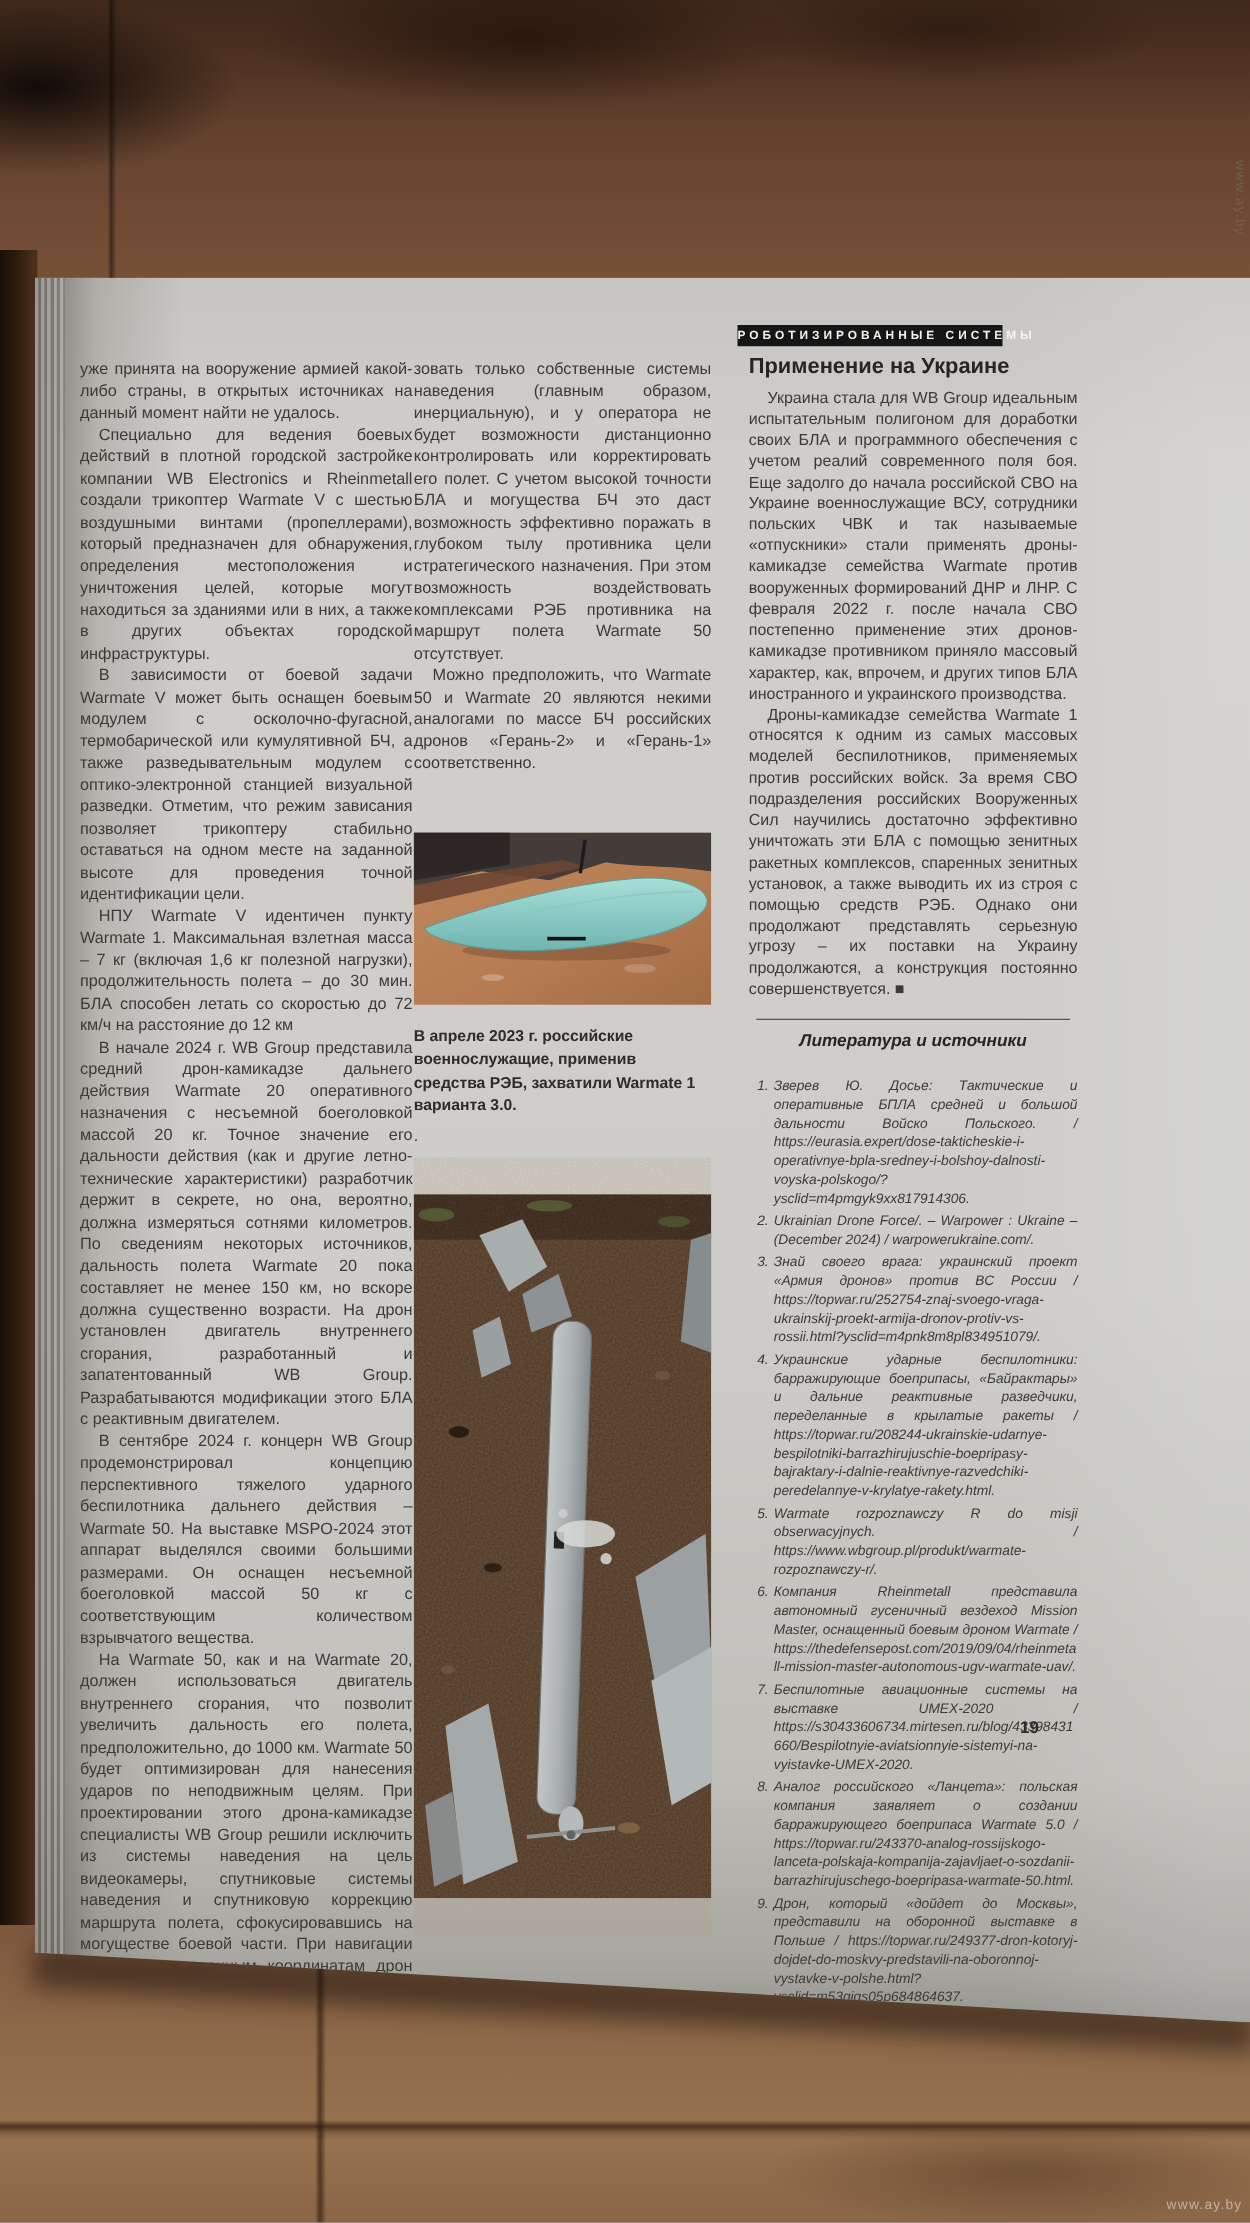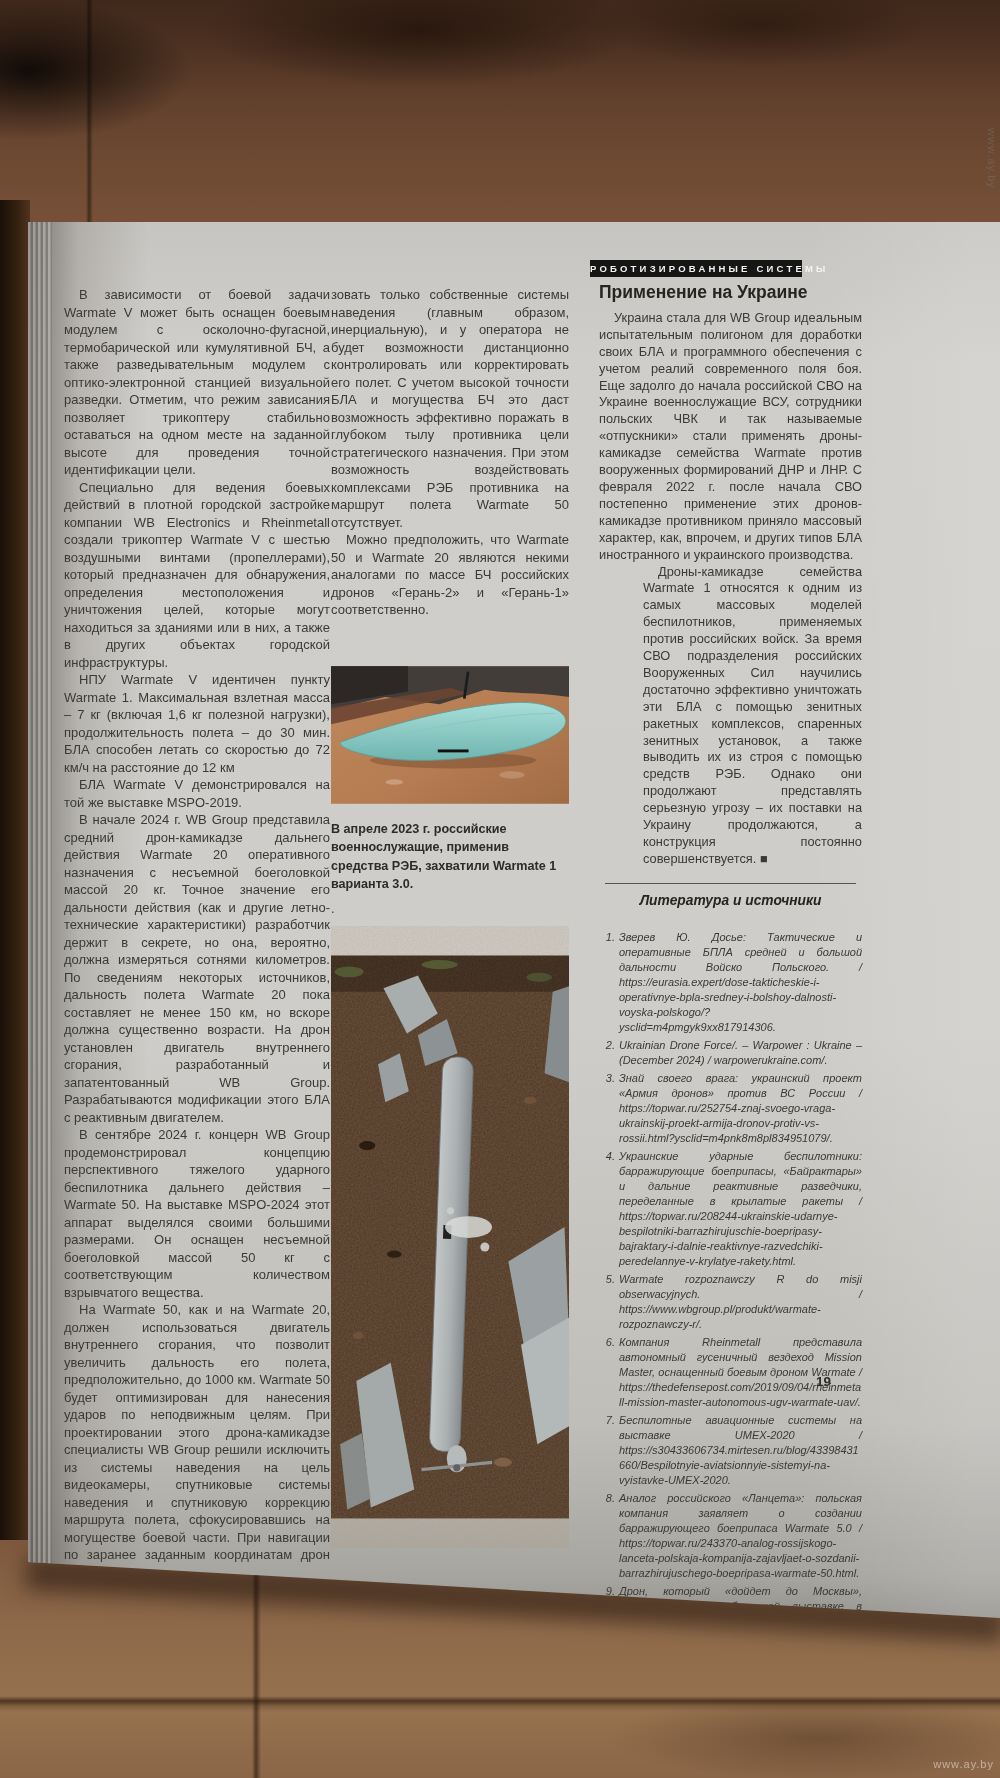--- a/index.html
+++ b/index.html
@@ -74,40 +74,40 @@
   .lit-heading{font-size:13.8px;font-weight:bold;font-style:italic;color:#262520;text-align:center;margin:0 0 20px 0;}
   .lit-list{
     margin:0;padding-left:19px;font-style:italic;font-size:11px;line-height:15px;
     color:#3b3a35;text-align:justify;overflow-wrap:anywhere;
   }
   .lit-list li{margin-bottom:3px;padding-left:1px;}
   .page-number{position:absolute;left:788px;top:1152px;font-size:13.5px;font-weight:bold;color:#2d2c28;}
   .watermark{position:absolute;color:rgba(240,235,228,.55);font-size:11px;letter-spacing:1px;}
   .wm-top{right:2px;top:128px;writing-mode:vertical-rl;color:rgba(120,112,104,.55);}
   .wm-bottom{right:6px;bottom:8px;}
-  .col3 .ind + .ind{margin-top:0;margin-left:44px;}
+  .col3 .ind + .ind{margin-top:0;}
 </style>
 </head>
 <body>
 
 <div class="scene">
   <div class="wood-top"></div>
   <div class="wood-bottom"></div>
   <div class="gutter-out"></div>
   <div class="page-shadow"></div>
 
   <div class="page">
 
     <div class="kicker">РОБОТИЗИРОВАННЫЕ СИСТЕМЫ</div>
 
     <div class="col col1">
+      <p>уже принята на вооружение армией какой-либо страны, в открытых источниках на данный момент найти не удалось.</p>
+      <p class="ind">Специально для ведения боевых действий в плотной городской застройке компании WB Electronics и Rheinmetall создали трикоптер Warmate V с шестью воздушными винтами (пропеллерами), который предназначен для обнаружения, определения местоположения и уничтожения целей, которые могут находиться за зданиями или в них, а также в других объектах городской инфраструктуры.</p>
       <p class="ind">В зависимости от боевой задачи Warmate V может быть оснащен боевым модулем с осколочно-фугасной, термобарической или кумулятивной БЧ, а также разведывательным модулем с оптико-электронной станцией визуальной разведки. Отметим, что режим зависания позволяет трикоптеру стабильно оставаться на одном месте на заданной высоте для проведения точной идентификации цели.</p>
-      <p class="ind">Специально для ведения боевых действий в плотной городской застройке компании WB Electronics и Rheinmetall создали трикоптер Warmate V с шестью воздушными винтами (пропеллерами), который предназначен для обнаружения, определения местоположения и уничтожения целей, которые могут находиться за зданиями или в них, а также в других объектах городской инфраструктуры.</p>
       <p class="ind">НПУ Warmate V идентичен пункту Warmate 1. Максимальная взлетная масса – 7 кг (включая 1,6 кг полезной нагрузки), продолжительность полета – до 30 мин. БЛА способен летать со скоростью до 72 км/ч на расстояние до 12 км</p>
-      <p class="ind">БЛА Warmate V демонстрировался на той же выставке MSPO-2019.</p>
       <p class="ind">В начале 2024 г. WB Group представила средний дрон-камикадзе дальнего действия Warmate 20 оперативного назначения с несъемной боеголовкой массой 20 кг. Точное значение его дальности действия (как и другие летно-технические характеристики) разработчик держит в секрете, но она, вероятно, должна измеряться сотнями километров. По сведениям некоторых источников, дальность полета Warmate 20 пока составляет не менее 150 км, но вскоре должна существенно возрасти. На дрон установлен двигатель внутреннего сгорания, разработанный и запатентованный WB Group. Разрабатываются модификации этого БЛА с реактивным двигателем.</p>
       <p class="ind">В сентябре 2024 г. концерн WB Group продемонстрировал концепцию перспективного тяжелого ударного беспилотника дальнего действия – Warmate 50. На выставке MSPO-2024 этот аппарат выделялся своими большими размерами. Он оснащен несъемной боеголовкой массой 50 кг с соответствующим количеством взрывчатого вещества.</p>
       <p class="ind">На Warmate 50, как и на Warmate 20, должен использоваться двигатель внутреннего сгорания, что позволит увеличить дальность его полета, предположительно, до 1000 км. Warmate 50 будет оптимизирован для нанесения ударов по неподвижным целям. При проектировании этого дрона-камикадзе специалисты WB Group решили исключить из системы наведения на цель видеокамеры, спутниковые системы наведения и спутниковую коррекцию маршрута полета, сфокусировавшись на могуществе боевой части. При навигации по заранее заданным координатам дрон будет исполь-</p>
     </div>
 
     <div class="col col2">
       <p>зовать только собственные системы наведения (главным образом, инерциальную), и у оператора не будет возможности дистанционно контролировать или корректировать его полет. С учетом высокой точности БЛА и могущества БЧ это даст возможность эффективно поражать в глубоком тылу противника цели стратегического назначения. При этом возможность воздействовать комплексами РЭБ противника на маршрут полета Warmate 50 отсутствует.</p>
       <p class="ind">Можно предположить, что Warmate 50 и Warmate 20 являются некими аналогами по массе БЧ российских дронов «Герань-2» и «Герань-1» соответственно.</p>
 
       <svg class="photo photo1" width="263" height="152" viewBox="0 0 263 152" xmlns="http://www.w3.org/2000/svg">

